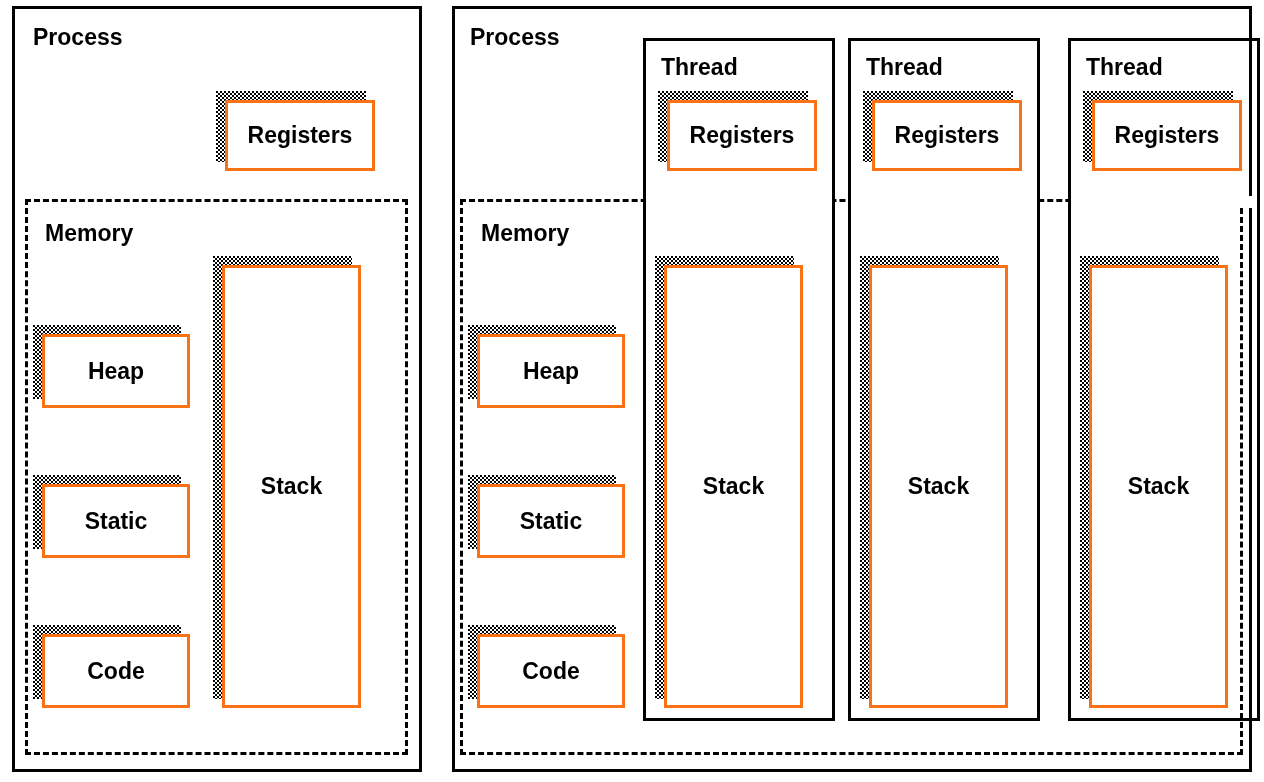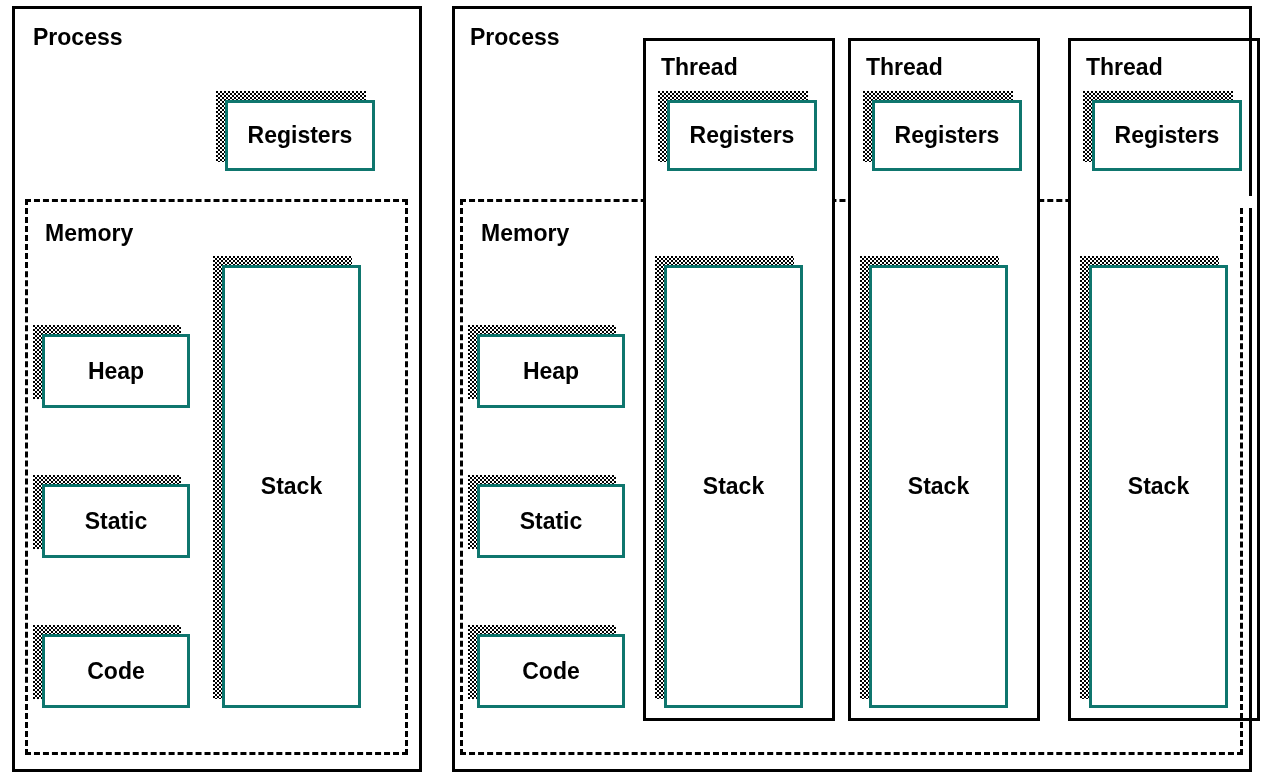--- a/index.html
+++ b/index.html
@@ -78,21 +78,21 @@
     background-size: 4px 4px;
     background-position: 0 0, 2px 2px;
   }
   .sbox .face {
     position: absolute;
     left: 9px;
     top: 9px;
     right: 0;
     bottom: 0;
     background: #ffffff;
-    border: 3px solid #0f766e;
+    border: 3px solid #f97316;
     box-sizing: border-box;
     display: flex;
     align-items: center;
     justify-content: center;
   }
   .sbox .face .label {
     font-size: 23px;
     font-weight: bold;
     color: #000000;
     line-height: 1;

